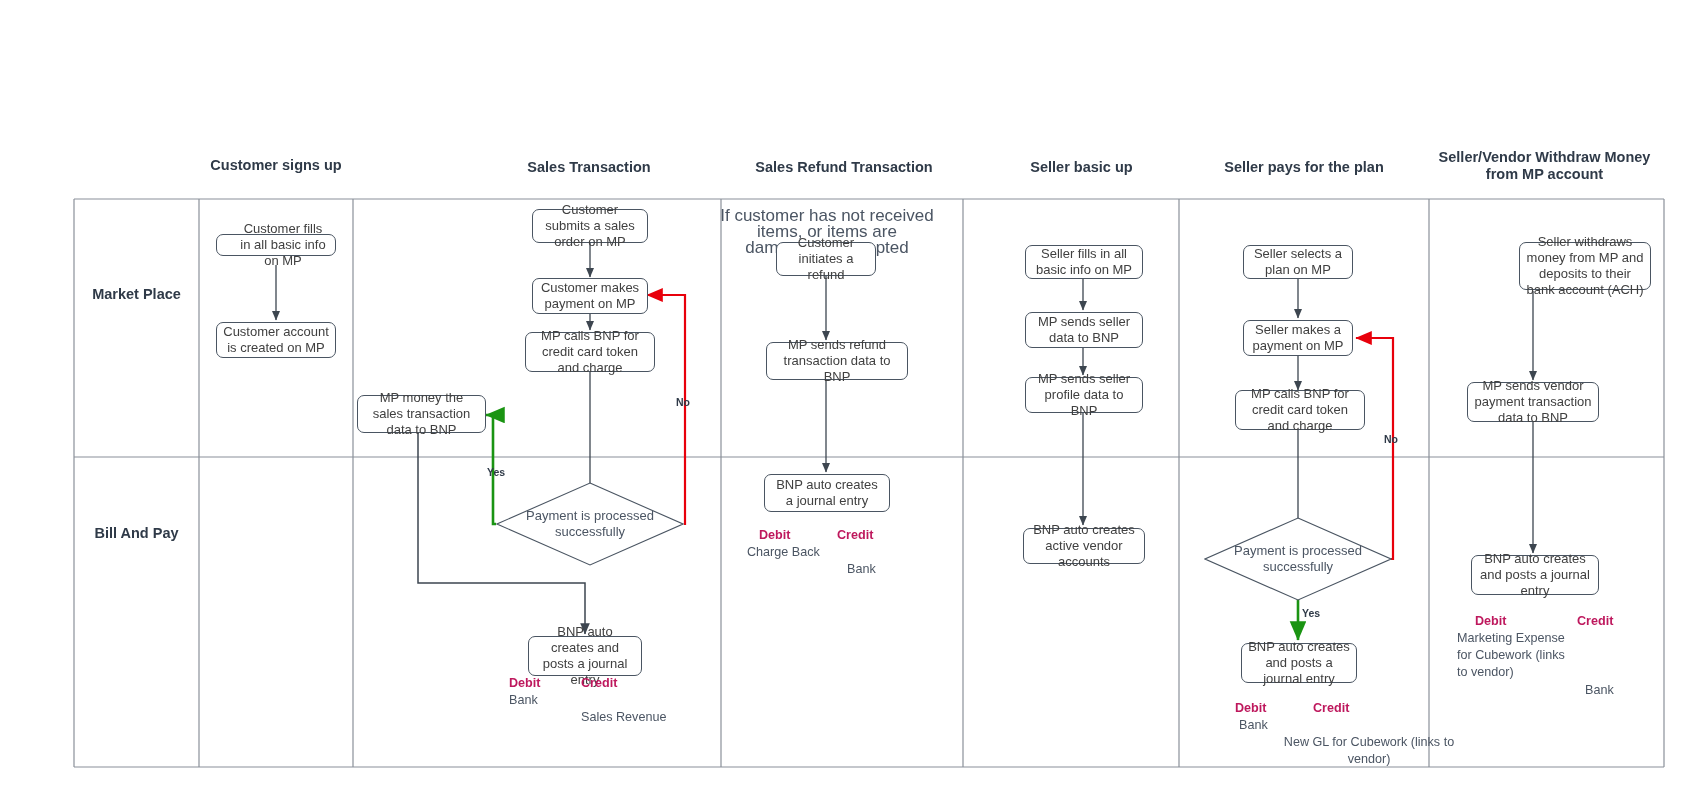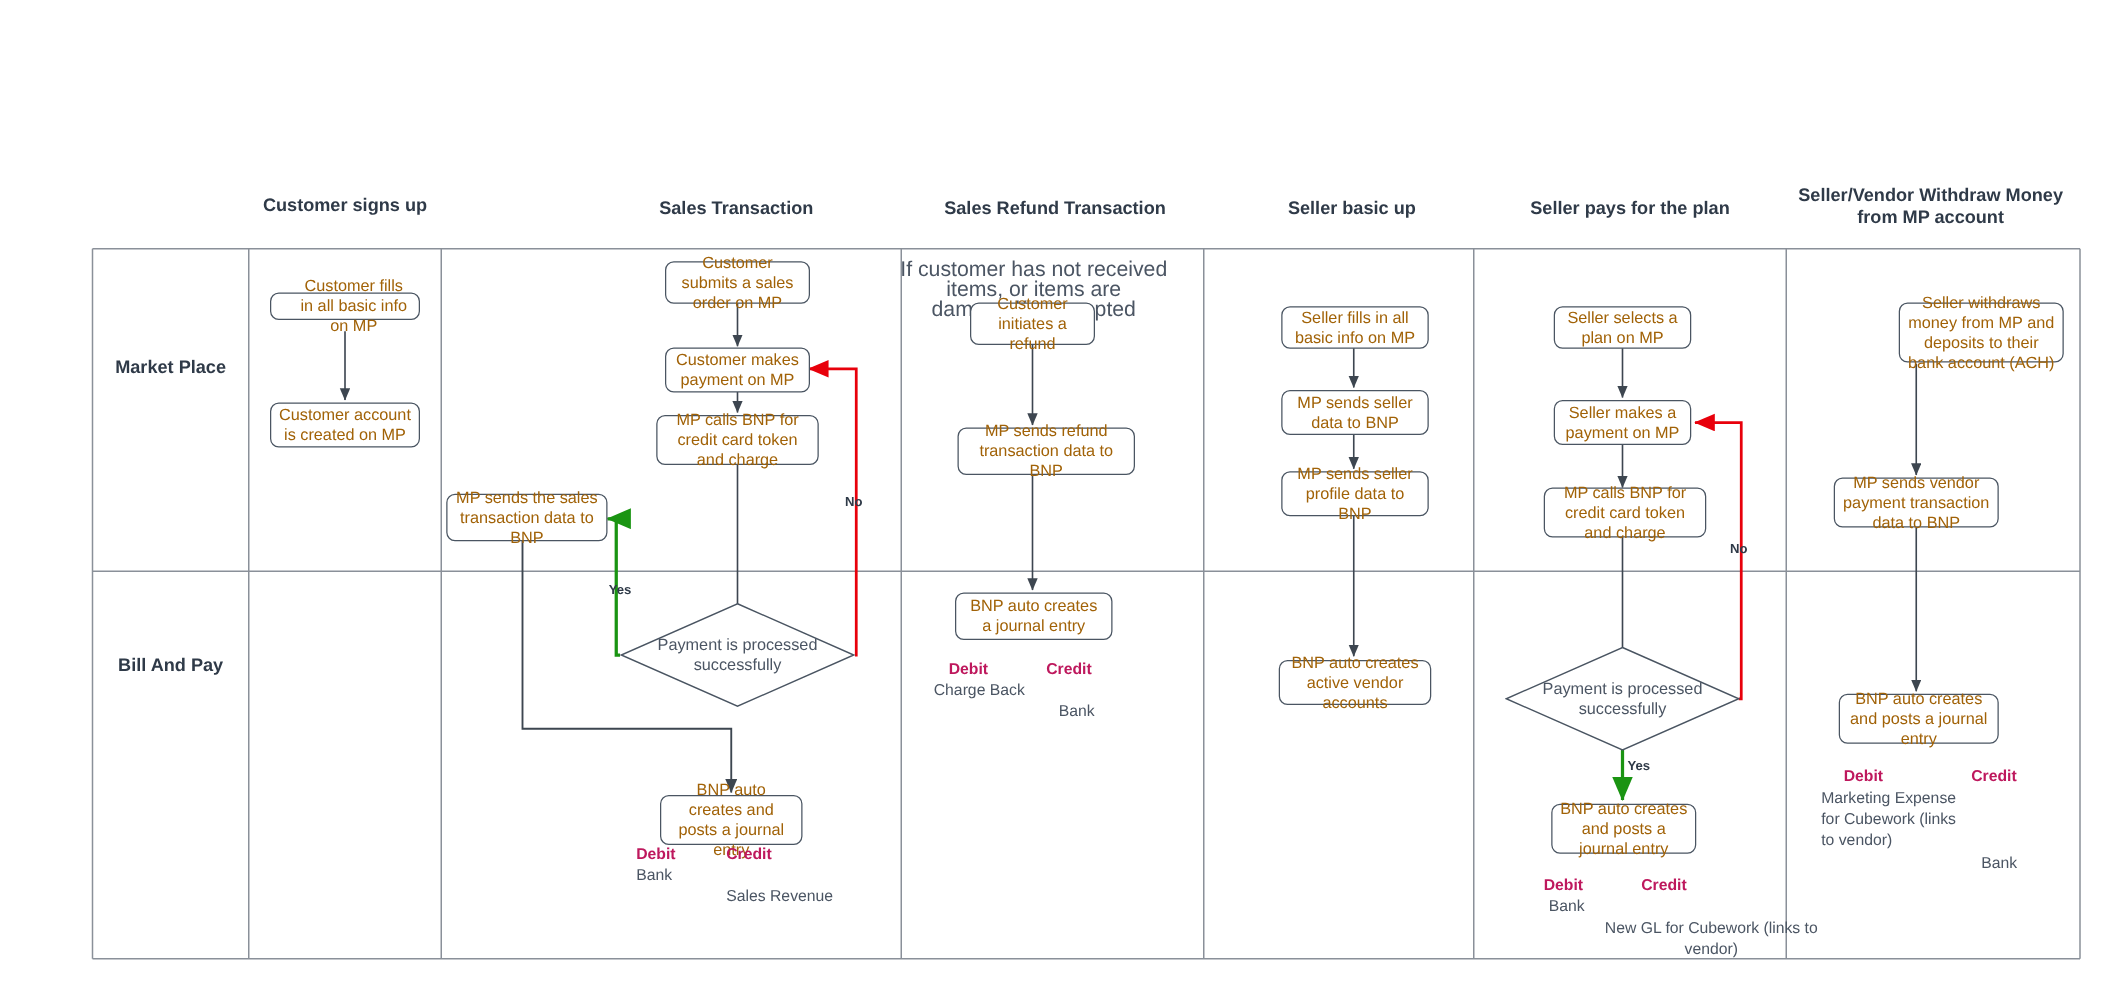--- a/index.html
+++ b/index.html
@@ -3,21 +3,21 @@
 <meta charset="utf-8">
 <style>
   html,body{margin:0;padding:0;background:#ffffff;}
   body{width:1700px;height:803px;font-family:"Liberation Sans",sans-serif;color:#37424f;position:relative;overflow:hidden;}
   #stage{position:absolute;left:0;top:0;width:1700px;height:803px;margin-left:19px;}
   svg#wires{position:absolute;left:0;top:0;width:1700px;height:803px;pointer-events:none;}
   .col-head{position:absolute;text-align:center;font-weight:bold;font-size:14.5px;color:#2f3a48;line-height:17px;}
   .lane-label{position:absolute;font-weight:bold;font-size:14.5px;color:#2f3a48;text-align:center;}
   .node{position:absolute;border:1px solid #4a5562;border-radius:7px;background:#ffffff;
         display:flex;align-items:center;justify-content:center;text-align:center;
-        font-size:13px;line-height:16px;color:#a16207;padding:4px 6px;box-sizing:border-box;}
+        font-size:13px;line-height:16px;color:#404040;padding:4px 6px;box-sizing:border-box;}
   .note{position:absolute;text-align:center;font-size:17px;line-height:16px;color:#4b5563;}
   .edge-label{position:absolute;font-size:10.5px;font-weight:bold;color:#2f3a48;}
   .ledger{position:absolute;font-size:12.6px;line-height:17px;color:#4b5563;}
   .ledger .hdr{font-weight:bold;color:#be185d;}
   .ledger-row{position:relative;height:17px;}
   .lc-left{position:absolute;left:0;top:0;text-align:left;}
   .lc-right{position:absolute;text-align:left;}
   .diamond{position:absolute;}
   .diamond .dtext{position:absolute;left:0;top:0;width:100%;height:100%;display:flex;
         align-items:center;justify-content:center;text-align:center;font-size:13px;line-height:16px;color:#4b5563;}
@@ -95,21 +95,21 @@
 
   <div class="lane-label" style="left:55px;top:286px;width:125px;">Market Place</div>
   <div class="lane-label" style="left:55px;top:525px;width:125px;">Bill And Pay</div>
 
   <div class="node" style="left:197px;top:234px;width:120px;height:22px;padding-left:20px;">Customer fills in all basic info on MP</div>
   <div class="node" style="left:197px;top:322px;width:120px;height:36px;">Customer account is created on MP</div>
 
   <div class="node" style="left:513px;top:209px;width:116px;height:34px;">Customer submits a sales order on MP</div>
   <div class="node" style="left:513px;top:278px;width:116px;height:36px;">Customer makes payment on MP</div>
   <div class="node" style="left:506px;top:332px;width:130px;height:40px;">MP calls BNP for credit card token and charge</div>
-  <div class="node" style="left:338px;top:395px;width:129px;height:38px;">MP sends the sales transaction data to BNP</div>
+  <div class="node" style="left:338px;top:395px;width:129px;height:38px;">MP money the sales transaction data to BNP</div>
 
   <div class="diamond" style="left:477px;top:482px;width:188px;height:84px;">
     <svg width="188" height="84" viewBox="0 0 188 84">
       <polygon points="94,1 187,42 94,83 1,42" fill="#ffffff" stroke="#4a5562" stroke-width="1.1"></polygon>
     </svg>
     <div class="dtext">Payment is processed successfully</div>
   </div>
 
   <div class="node" style="left:509px;top:636px;width:114px;height:40px;">BNP auto creates and posts a journal entry</div>
 

